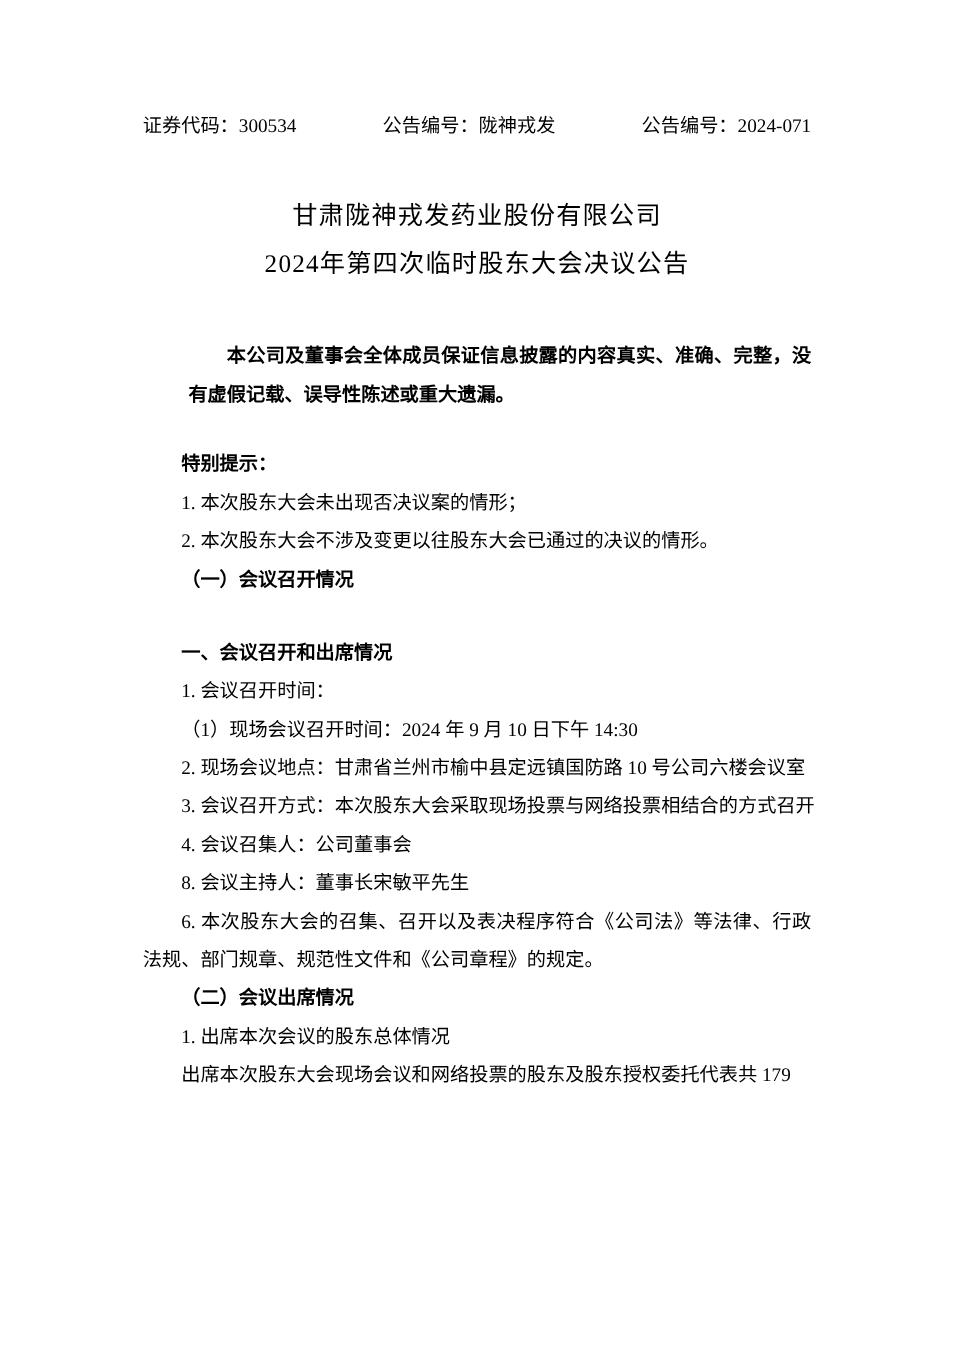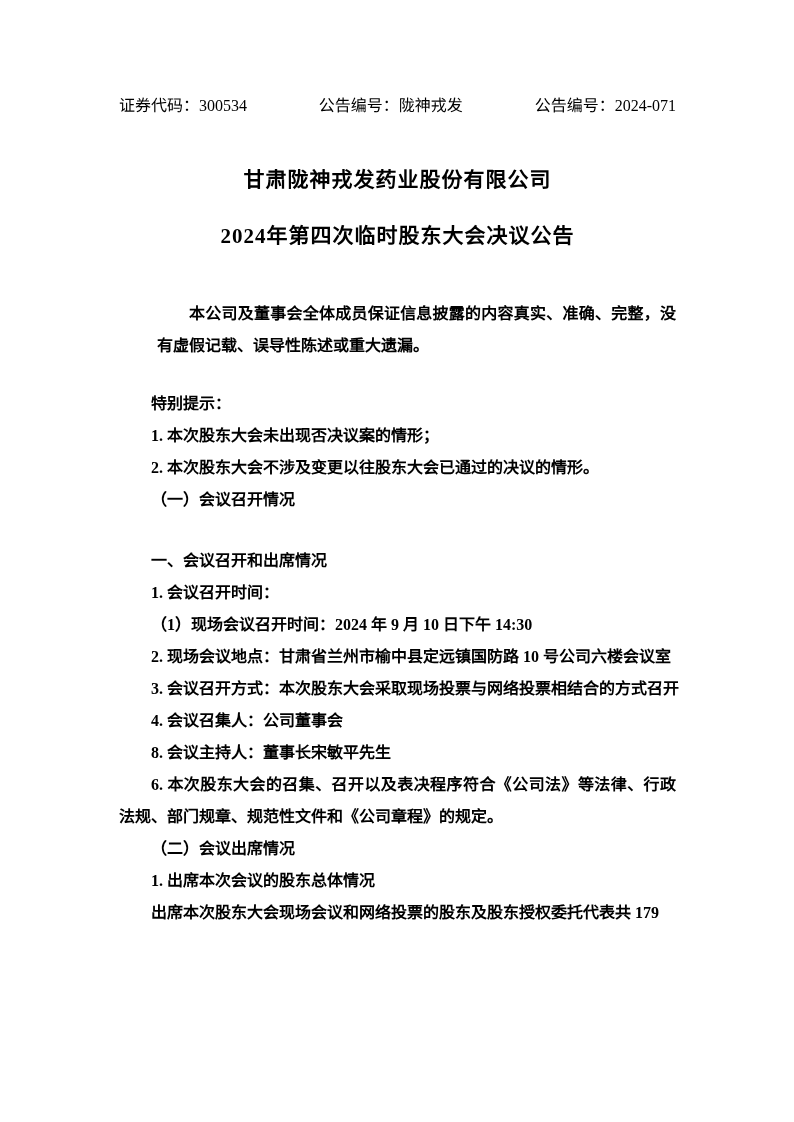--- a/index.html
+++ b/index.html
@@ -21,33 +21,32 @@
     color: #000000;
   }
   .header-row {
     display: flex;
     justify-content: space-between;
     align-items: baseline;
     line-height: 32px;
     white-space: nowrap;
   }
   .title {
-    margin: 16px;
+    margin: 0;
     text-align: center;
     font-size: 21px;
-    font-weight: bold;
+    font-weight: normal;
     line-height: 40px;
     letter-spacing: 1px;
   }
   .mt-title { margin-top: 38px; }
   p {
     margin: 0;
     line-height: 32px;
     text-indent: 2em;
-    font-weight: bold;
   }
   .bold { font-weight: bold; }
   .just {
     text-align: justify;
     text-justify: inter-ideograph;
   }
   .nowrap { white-space: nowrap; }
   .mt-decl { margin-top: 42px; margin-left: 38px; }
   .mt-notice { margin-top: 26px; }
   .mt-section { margin-top: 29px; }

